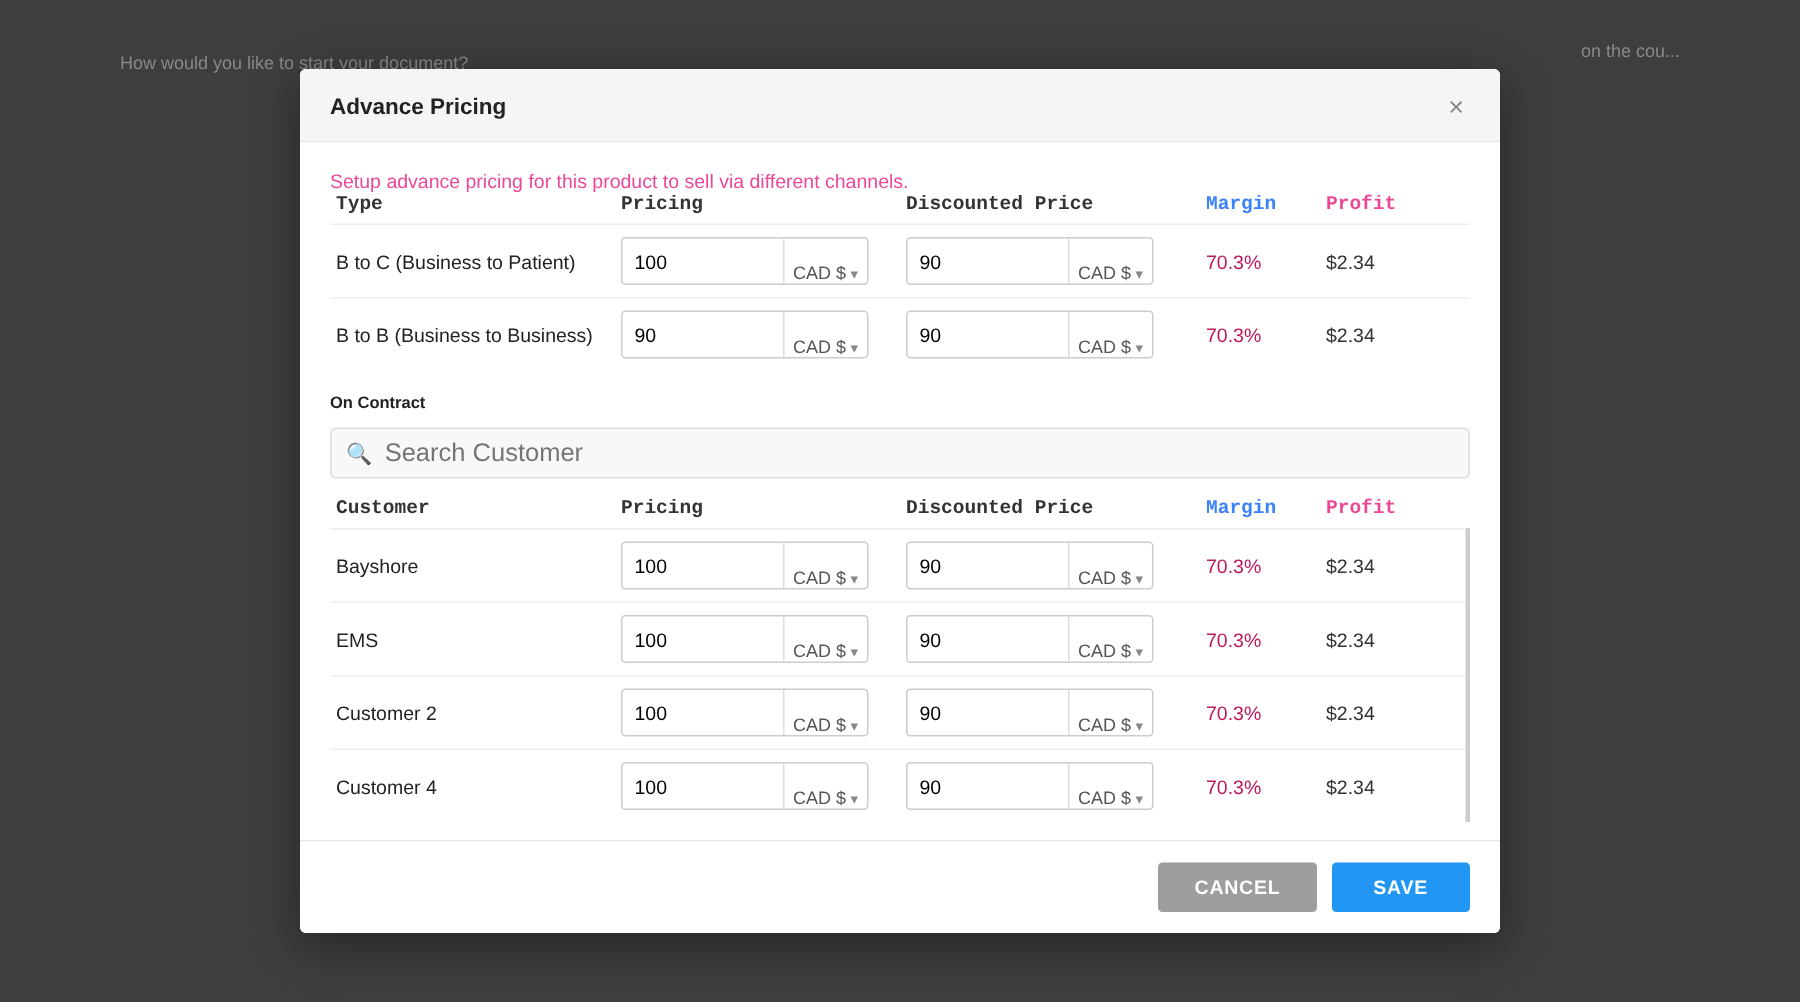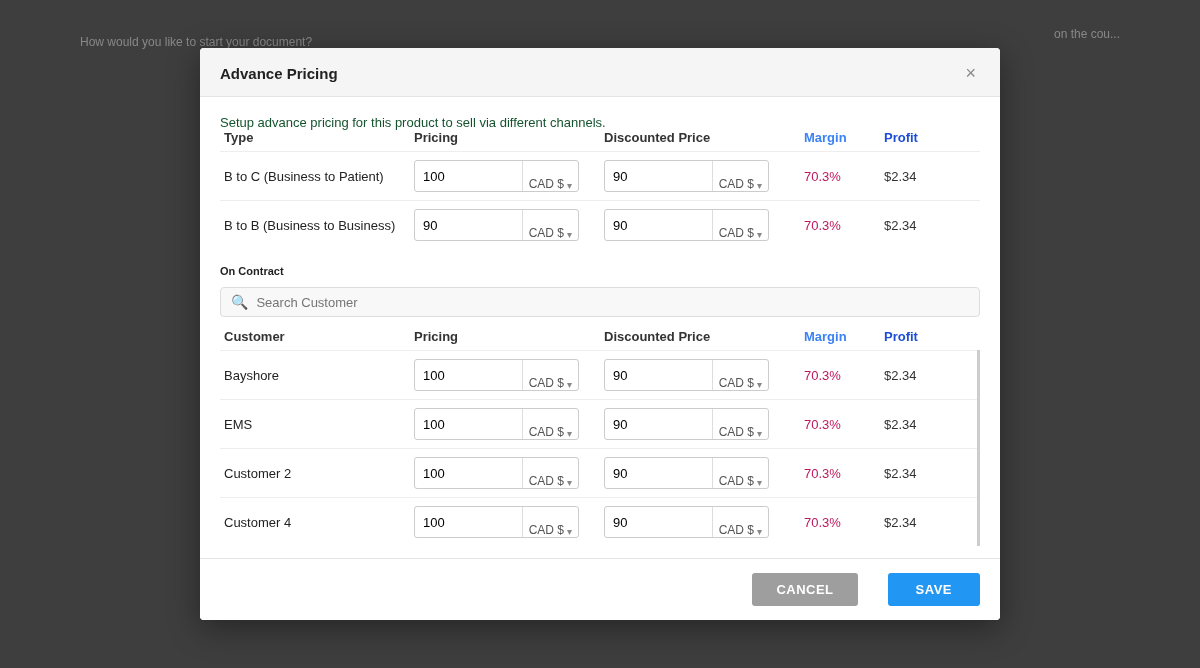--- a/index.html
+++ b/index.html
@@ -62,39 +62,40 @@
     }
 
     .modal-body {
       padding: 18px 20px 12px;
       flex: 1;
       overflow-y: auto;
     }
 
     .subtitle {
       font-size: 13px;
-      color: #14532d;
+      color: #ec4899;
     }
 
     .section-header {
       display: grid;
       grid-template-columns: 190px 190px 200px 80px 70px;
       align-items: center;
       margin-bottom: 6px;
       padding: 0 4px;
     }
 
     .col-label {
       font-size: 13px;
       font-weight: 600;
       color: #333;
+      font-family: Liberation Mono, monospace;
     }
 
     .col-label.margin { color: #3b82f6; }
-    .col-label.profit { color: #1d4ed8; }
+    .col-label.profit { color: #ec4899; }
 
     .pricing-row {
       display: grid;
       grid-template-columns: 190px 190px 200px 80px 70px;
       align-items: center;
       padding: 8px 4px;
       border-top: 1px solid #eee;
     }
 
     .row-type {
@@ -171,21 +172,21 @@
     .search-icon {
       color: #aaa;
       margin-right: 8px;
       font-size: 14px;
     }
 
     .search-input {
       border: none;
       outline: none;
       background: transparent;
-      font-size: 13px;
+      font-size: 17px;
       color: #555;
       width: 100%;
     }
 
     .on-contract-list {
       max-height: 220px;
       overflow-y: auto;
       border-right: 3px solid #ccc;
     }
 
@@ -224,21 +225,20 @@
     .btn-save {
       background: #2196f3;
       color: #fff;
       border: none;
       border-radius: 3px;
       padding: 9px 28px;
       font-size: 13px;
       font-weight: 600;
       cursor: pointer;
       letter-spacing: 0.5px;
-      margin-left: 20px;
     }
 
     .bg-hint {
       position: absolute;
       top: 35px;
       left: 80px;
       color: #888;
       font-size: 12px;
     }
 

